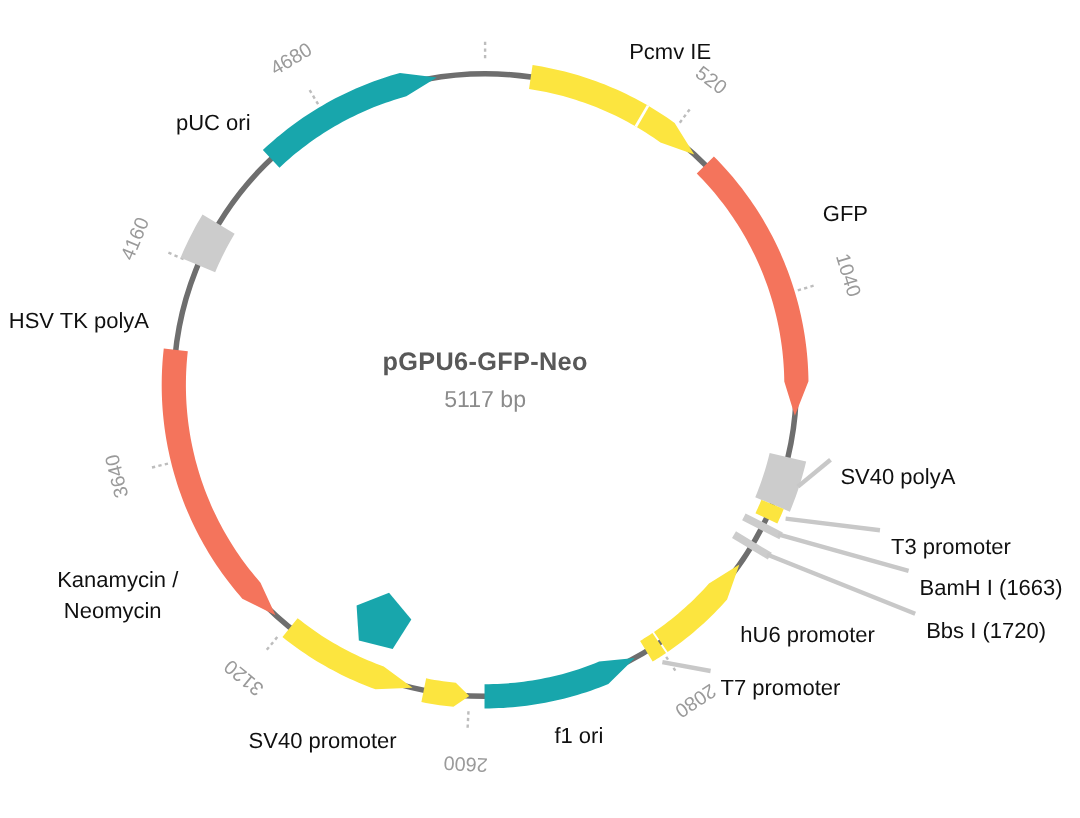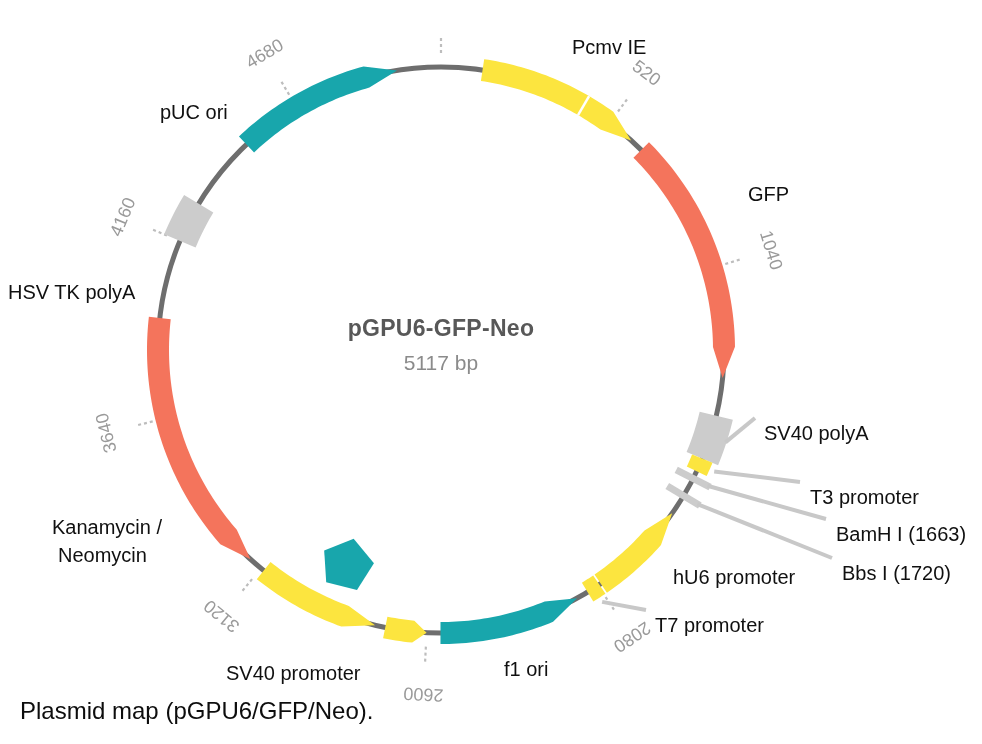--- a/index.html
+++ b/index.html
@@ -110,14 +110,13 @@
         <text x="52" y="520" class="feat-label" dominant-baseline="hanging">Kanamycin /</text>
         <text x="58" y="548" class="feat-label" dominant-baseline="hanging">Neomycin</text>
         <text x="8" y="285" class="feat-label" dominant-baseline="hanging">HSV TK polyA</text>
         <text x="160" y="105" class="feat-label" dominant-baseline="hanging">pUC ori</text>
       </g>
 
     <text id="center-title" class="title-main" x="441" y="336" text-anchor="middle">pGPU6-GFP-Neo</text>
     <text id="center-sub" class="title-sub" x="441" y="370" text-anchor="middle">5117 bp</text>
   </svg>
 
-  <div class="caption">Plasmid map (pGPU6/GFP/Neo).</div>
 </div>
 
 </body></html>

